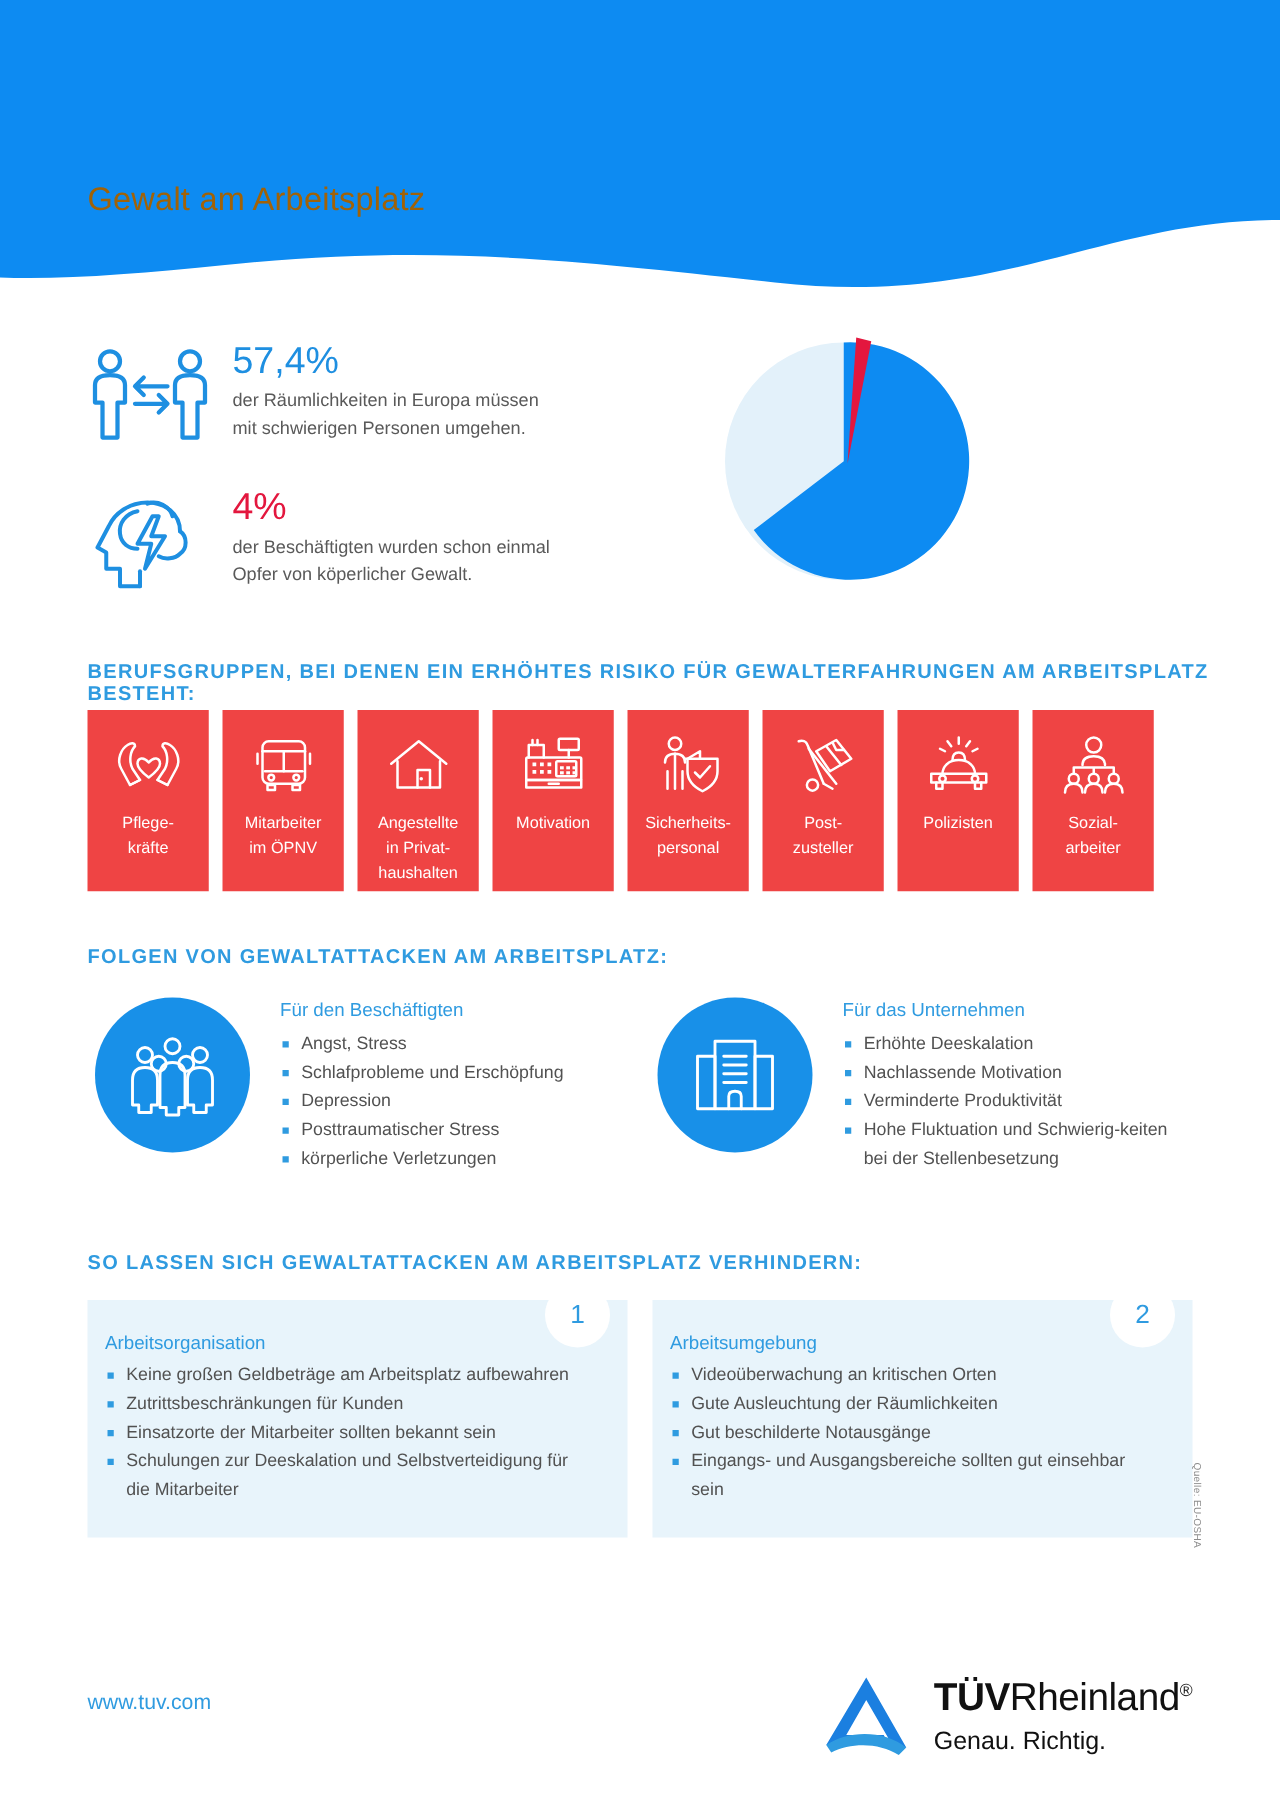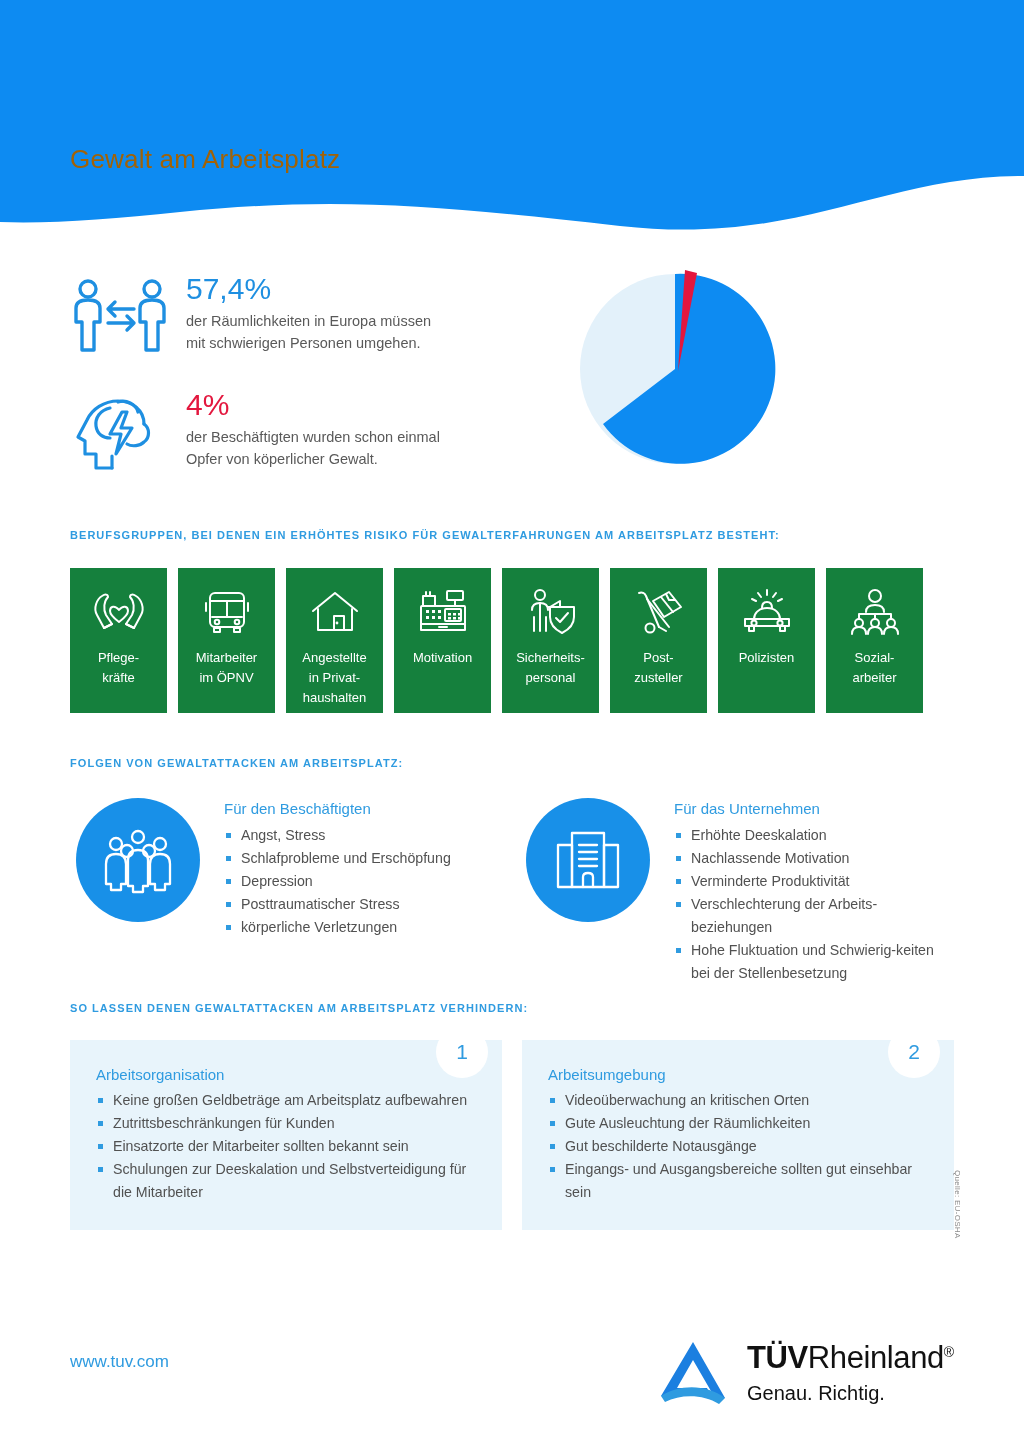--- a/index.html
+++ b/index.html
@@ -29,31 +29,31 @@
   .stat-value.blue { color: #1e8fe1; }
   .stat-value.red  { color: #e3173e; }
   .stat-text { font-size: 14.5px; line-height: 1.5; color: #595959; }
 
   
   .pie-wrap { position: absolute; left: 558px; top: 252px; width: 240px; height: 230px; }
 
   
   .sec-head {
     position: absolute; left: 70px;
-    font-size: 11px; font-weight: bold; color: #2f9be0;
+    font-size: 16px; font-weight: bold; color: #2f9be0;
     letter-spacing: 1.05px;
   }
   #head-groups { top: 529px; }
   #head-consequences { top: 757px; }
   #head-prevent { top: 1002px; }
 
   
   .tiles { position: absolute; left: 70px; top: 568px; display: flex; gap: 11px; }
   .tile {
-    width: 97px; height: 145px; background: #15803d;
+    width: 97px; height: 145px; background: #ef4444;
     display: flex; flex-direction: column; align-items: center;
     padding-top: 16px;
   }
   .tile-icon { height: 56px; display: flex; align-items: center; justify-content: center; }
   .tile-label {
     margin-top: 8px; color: #ffffff; font-size: 13px; line-height: 1.55;
     text-align: center; padding: 0 4px; font-weight: 400;
   }
 
   
@@ -76,21 +76,21 @@
     width: 5px; height: 5px; background: #2f9be0;
   }
 
   
   .prev-box {
     position: absolute; top: 1040px; width: 432px; height: 190px;
     background: #e8f4fb;
   }
   #prev-1 { left: 70px; }
   #prev-2 { left: 522px; }
-  .prev-inner { padding: 26px 30px 0 26px; }
+  .prev-inner { padding: 26px 30px 0 14px; }
   .prev-title { color: #2f9be0; font-size: 15px; margin-bottom: 6px; padding-left: 0; }
   .prev-badge {
     position: absolute; right: 14px; top: -14px;
     width: 52px; height: 52px; border-radius: 50%; background: #ffffff;
     display: flex; align-items: center; justify-content: center;
     color: #2f9be0; font-size: 21px;
   }
 
   
   .source {
@@ -352,27 +352,26 @@
         <path d="M25,18 L43,18 M25,25 L43,25 M25,32 L43,32 M25,39 L43,39"></path>
         <path d="M29,60 L29,50 C29,47 31,46 34,46 C37,46 39,47 39,50 L39,60"></path>
       </svg>
     </div>
     <div class="cons-body">
       <div class="cons-title">Für das Unternehmen</div>
       <ul class="blue-bullets">
         <li>Erhöhte Deeskalation</li>
         <li>Nachlassende Motivation</li>
         <li>Verminderte Produktivität</li>
-        <li>Verschlechterung der Arbeits-beziehungen</li>
         <li>Hohe Fluktuation und Schwierig-keiten bei der Stellenbesetzung</li>
       </ul>
     </div>
   </div>
 
-  <div class="sec-head" id="head-prevent">SO LASSEN DENEN GEWALTATTACKEN AM ARBEITSPLATZ VERHINDERN:</div>
+  <div class="sec-head" id="head-prevent">SO LASSEN SICH GEWALTATTACKEN AM ARBEITSPLATZ VERHINDERN:</div>
 
   <div class="prev-box" id="prev-1">
     <div class="prev-badge">1</div>
     <div class="prev-inner">
       <div class="prev-title">Arbeitsorganisation</div>
       <ul class="blue-bullets">
         <li>Keine großen Geldbeträge am Arbeitsplatz aufbewahren</li>
         <li>Zutrittsbeschränkungen für Kunden</li>
         <li>Einsatzorte der Mitarbeiter sollten bekannt sein</li>
         <li>Schulungen zur Deeskalation und Selbstverteidigung für die Mitarbeiter</li>

